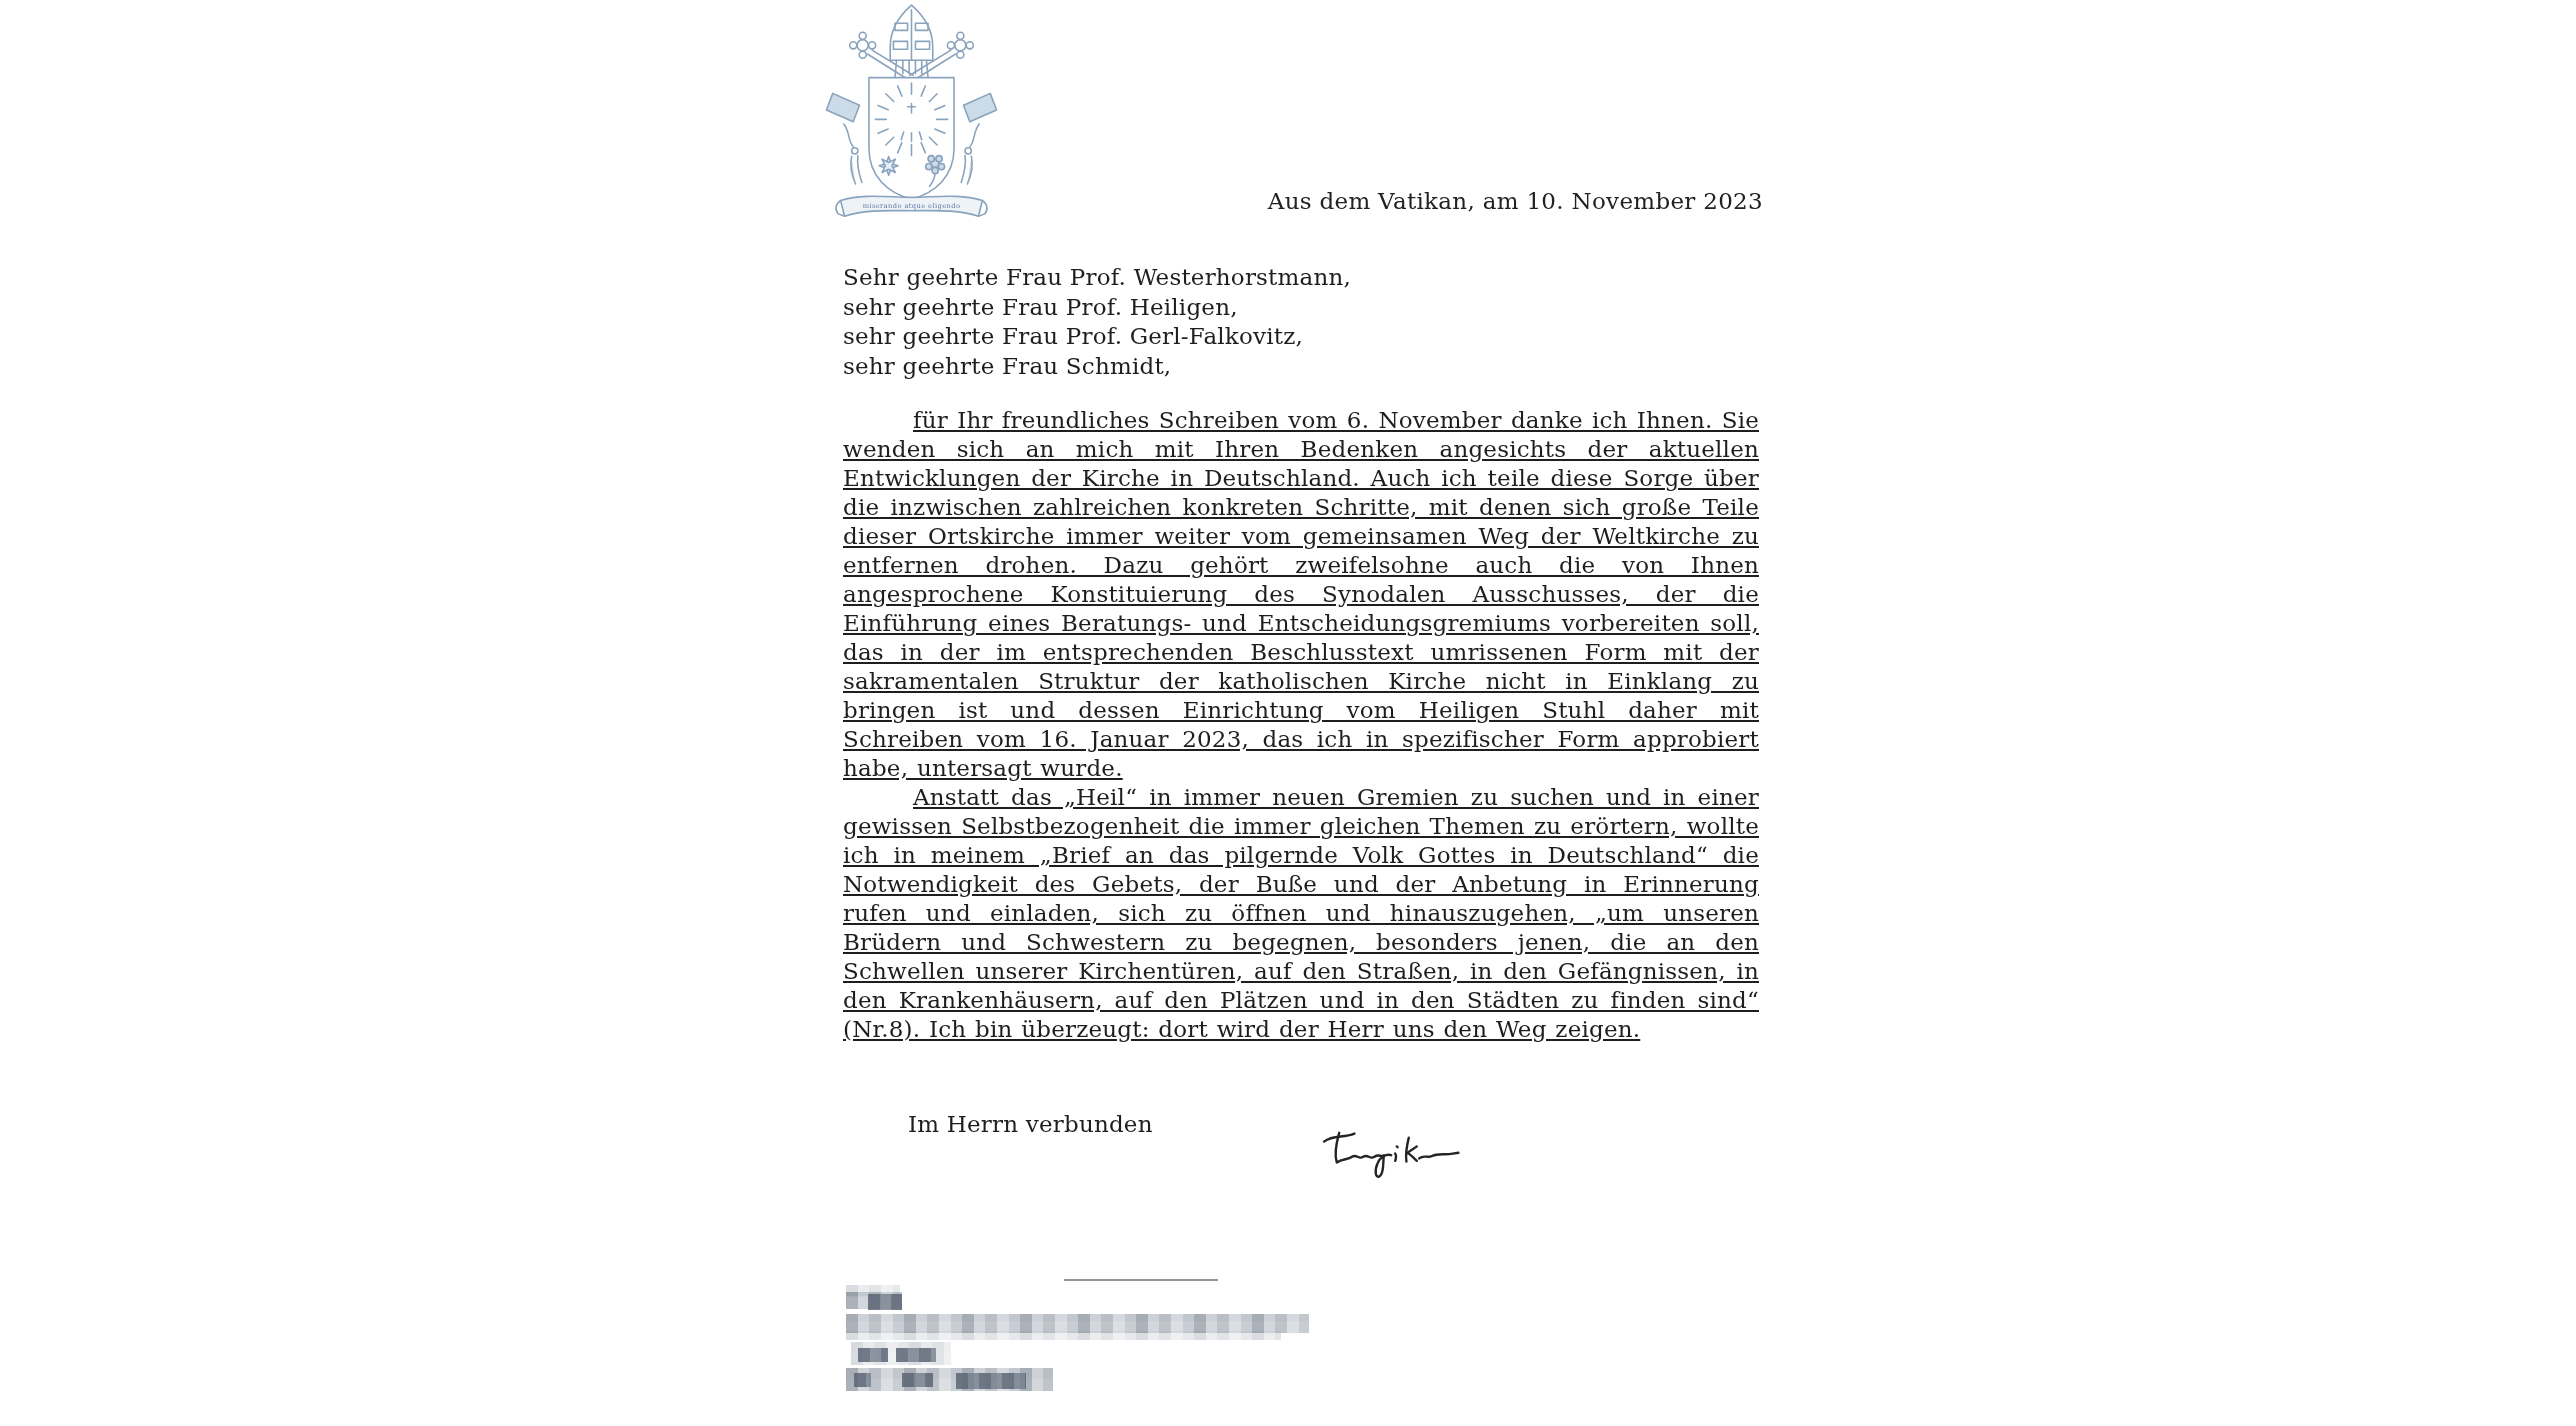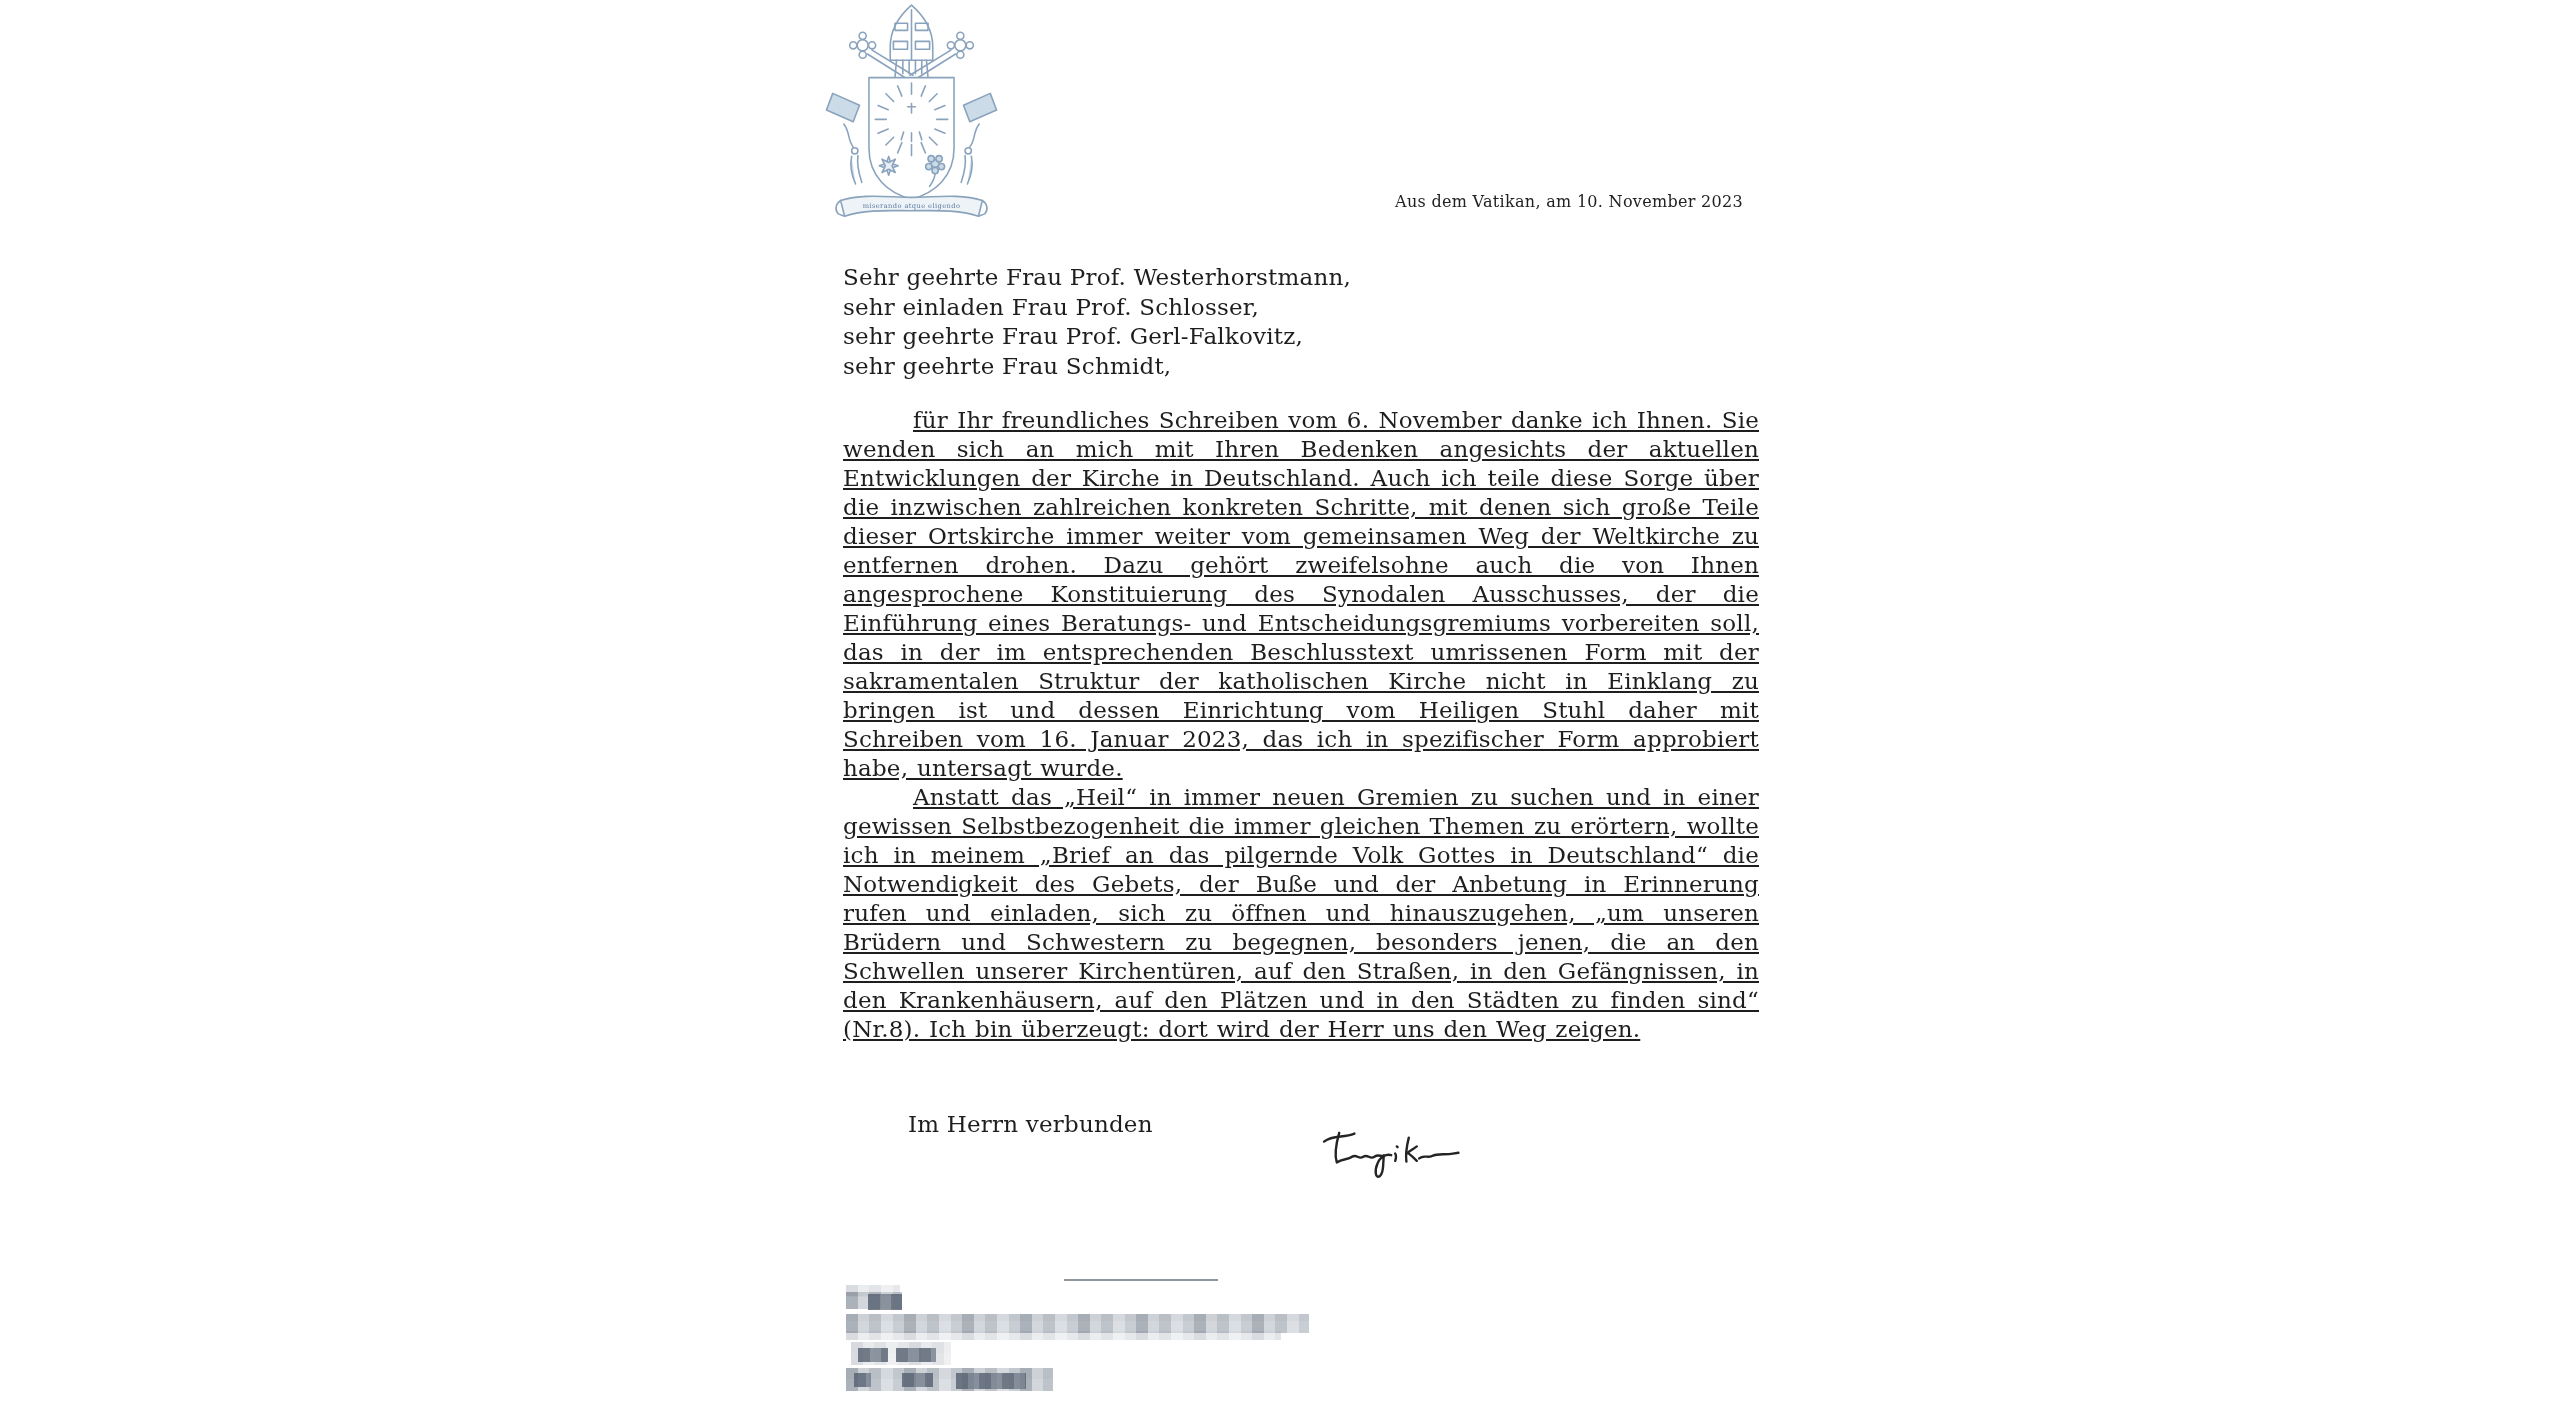--- a/index.html
+++ b/index.html
@@ -10,22 +10,22 @@
     color:#1e1e1e;
   }
   #letter{position:absolute;left:0;top:0;width:2176px;height:1426px;}
 
   
   .crest{position:absolute;left:818px;top:1.6px;width:187px;height:230px;}
   .crest svg{width:100%;height:100%;}
 
   
   .date{
-    position:absolute;left:824px;top:187px;width:919px;
-    text-align:right;font-size:16px;line-height:29.5px;letter-spacing:0.3px;
+    position:absolute;left:844px;top:187px;width:919px;
+    text-align:right;font-size:23px;line-height:29.5px;letter-spacing:0.3px;
     color:#222;
   }
 
   
   .salutation{
     position:absolute;left:843px;top:263px;width:918px;
     font-size:23px;line-height:29.5px;letter-spacing:0.2px;
   }
 
   
@@ -175,21 +175,21 @@
         </g>
       </g>
       <text x="116" y="262" text-anchor="middle" font-size="8.5" letter-spacing="0.5" fill="#5b7ba0" font-family="DejaVu Serif, Liberation Serif, serif">miserando atque eligendo</text>
     </svg>
   </div>
 
   <div class="date">Aus dem Vatikan, am 10. November 2023</div>
 
   <div class="salutation">
     <div>Sehr geehrte Frau Prof. Westerhorstmann,</div>
-    <div>sehr einladen Frau Prof. Schlosser,</div>
+    <div>sehr geehrte Frau Prof. Heiligen,</div>
     <div>sehr geehrte Frau Prof. Gerl-Falkovitz,</div>
     <div>sehr geehrte Frau Schmidt,</div>
   </div>
 
   <div class="body">
     <p>für Ihr freundliches Schreiben vom 6. November danke ich Ihnen. Sie wenden sich an mich mit Ihren Bedenken angesichts der aktuellen Entwicklungen der Kirche in Deutschland. Auch ich teile diese Sorge über die inzwischen zahlreichen konkreten Schritte, mit denen sich große Teile dieser Ortskirche immer weiter vom gemeinsamen Weg der Weltkirche zu entfernen drohen. Dazu gehört zweifelsohne auch die von Ihnen angesprochene Konstituierung des Synodalen Ausschusses, der die Einführung eines Beratungs- und Entscheidungsgremiums vorbereiten soll, das in der im entsprechenden Beschlusstext umrissenen Form mit der sakramentalen Struktur der katholischen Kirche nicht in Einklang zu bringen ist und dessen Einrichtung vom Heiligen Stuhl daher mit Schreiben vom 16. Januar 2023, das ich in spezifischer Form approbiert habe, untersagt wurde.</p>
     <p>Anstatt das „Heil“ in immer neuen Gremien zu suchen und in einer gewissen Selbstbezogenheit die immer gleichen Themen zu erörtern, wollte ich in meinem „Brief an das pilgernde Volk Gottes in Deutschland“ die Notwendigkeit des Gebets, der Buße und der Anbetung in Erinnerung rufen und einladen, sich zu öffnen und hinauszugehen, „um unseren Brüdern und Schwestern zu begegnen, besonders jenen, die an den Schwellen unserer Kirchentüren, auf den Straßen, in den Gefängnissen, in den Krankenhäusern, auf den Plätzen und in den Städten zu finden sind“ (Nr.8). Ich bin überzeugt: dort wird der Herr uns den Weg zeigen.</p>
   </div>
 
   <div class="closing">Im Herrn verbunden</div>

